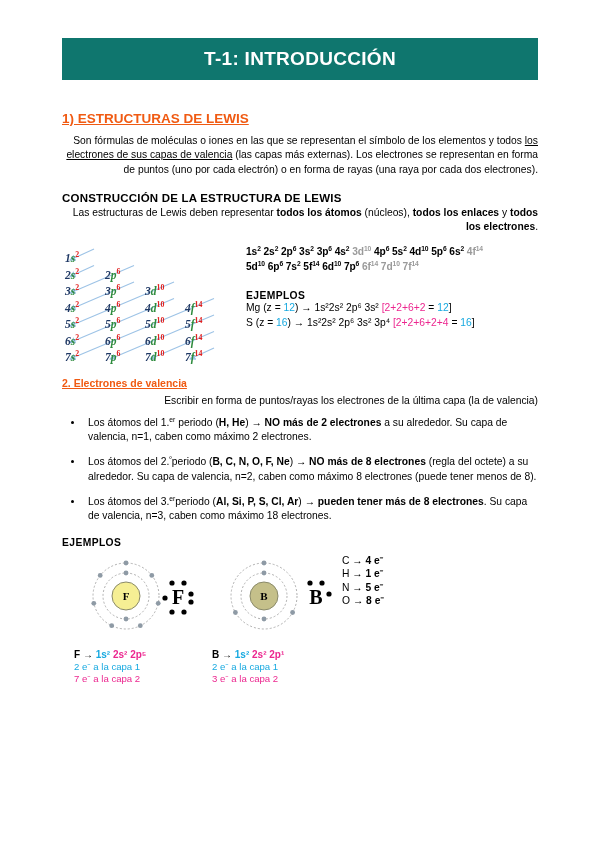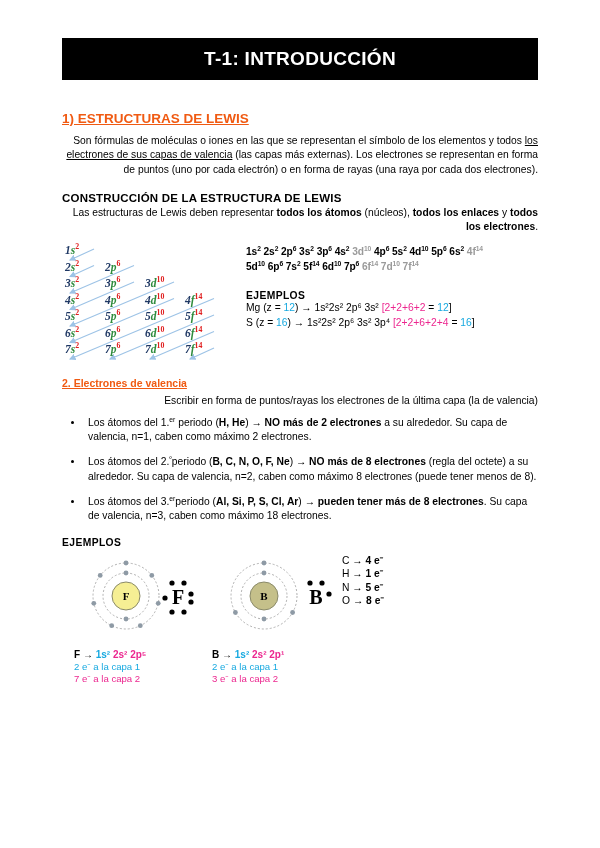--- a/index.html
+++ b/index.html
@@ -9,21 +9,21 @@
     background:#ffffff;
     font-family:"Liberation Sans", sans-serif;
     color:#000;
     overflow:hidden;
   }
   .page { position:relative; width:600px; height:848px; padding:0 62px; }
 
   
   .banner {
     margin-top:38px;
-    background:#000000;
+    background:#0f766e;
     height:42px;
     display:flex; align-items:center; justify-content:center;
   }
   .banner-title {
     color:#ffffff;
     font-weight:bold;
     font-size:19px;
     letter-spacing:.3px;
   }
 
@@ -59,21 +59,21 @@
   .aufbau svg { position:absolute; left:0; top:0; }
   .au-grid {
     position:absolute; left:0; top:0;
     display:grid;
     grid-template-columns:repeat(4, 40px);
     grid-auto-rows:16.5px;
     font-size:11.5px;
     font-style:italic;
     font-weight:bold;
   }
-  .au-cell { white-space:nowrap; padding-left:3px; }
+  .au-cell { white-space:nowrap; padding-left:3px;margin-top:8px; }
   .au-n { color:#1f3864; font-style:italic; }
   .au-l { color:#2e8b3d; font-style:italic; }
   .au-e { color:#e02020; font-style:normal; font-size:.68em; vertical-align:super; }
 
   
   .conf-right { flex:1 1 auto; padding-left:12px; padding-top:2px; }
   .conf-line {
     font-size:10.2px; font-weight:bold; line-height:15px;
     white-space:nowrap; letter-spacing:-0.1px;
   }

